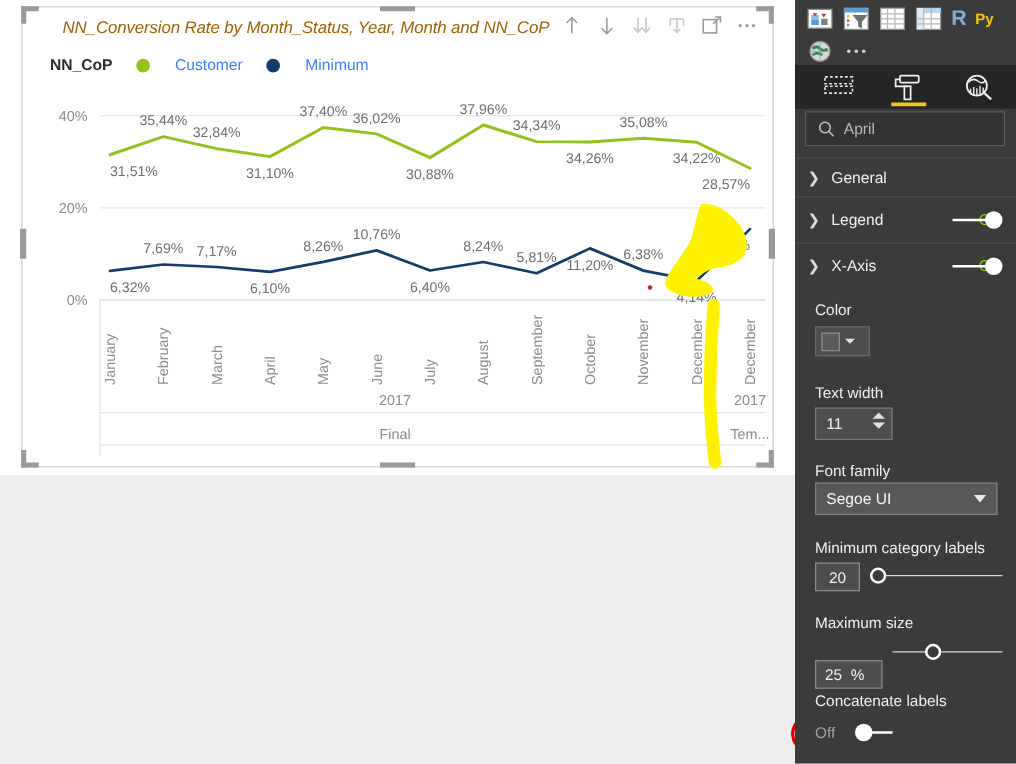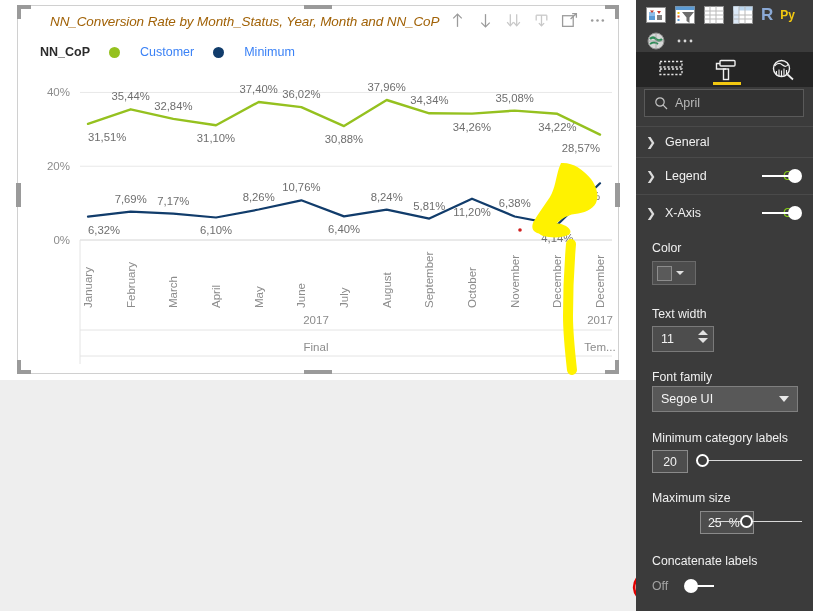--- a/index.html
+++ b/index.html
@@ -443,21 +443,21 @@
   <span class="fld-label" style="top:431px;">Minimum category labels</span>
   <div class="smallbox" style="top:450px;">
     <span>20</span>
   </div>
   <div class="slider" style="left:60px;top:454px;width:106px;">
     <span class="strack" style="width:106px;"></span>
     <span class="sknob" style="left:0px;"></span>
   </div>
 
   <span class="fld-label" style="top:491px;">Maximum size</span>
-  <div class="smallbox wide" style="top:511px;margin-left:48px;">
+  <div class="smallbox wide" style="top:528px;">
     <span>25</span>
     <span class="pct">%</span>
   </div>
   <div class="slider" style="left:78px;top:515px;width:88px;">
     <span class="strack" style="width:88px;"></span>
     <span class="sknob" style="left:26px;"></span>
   </div>
 
   <span class="fld-label" style="top:554px;">Concatenate labels</span>
   <span class="offlbl" style="top:579px;">Off</span>

